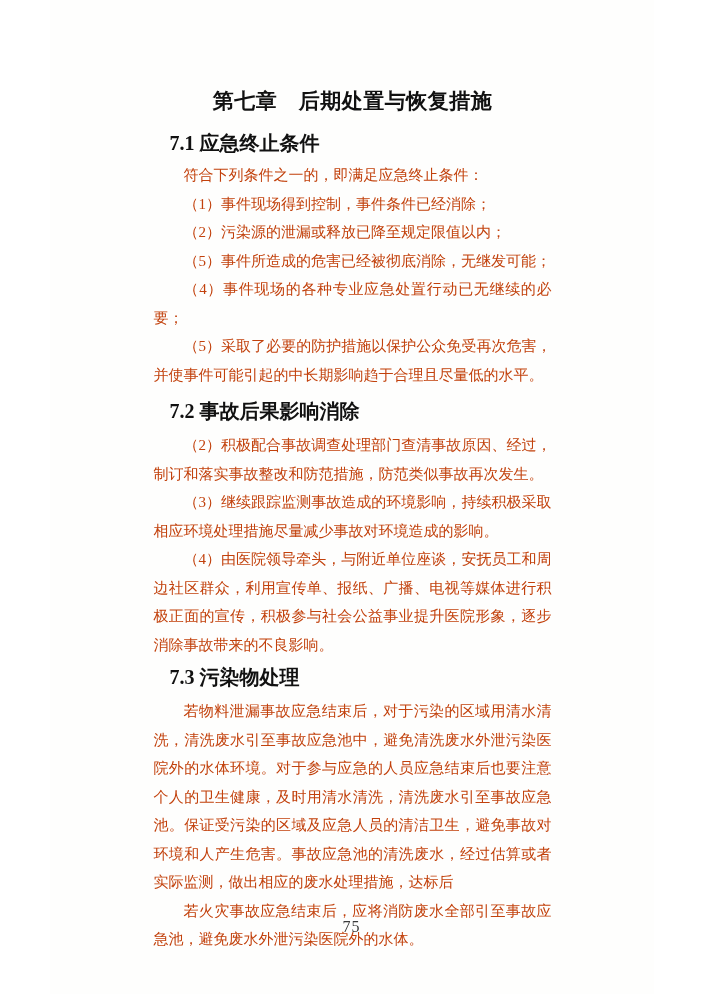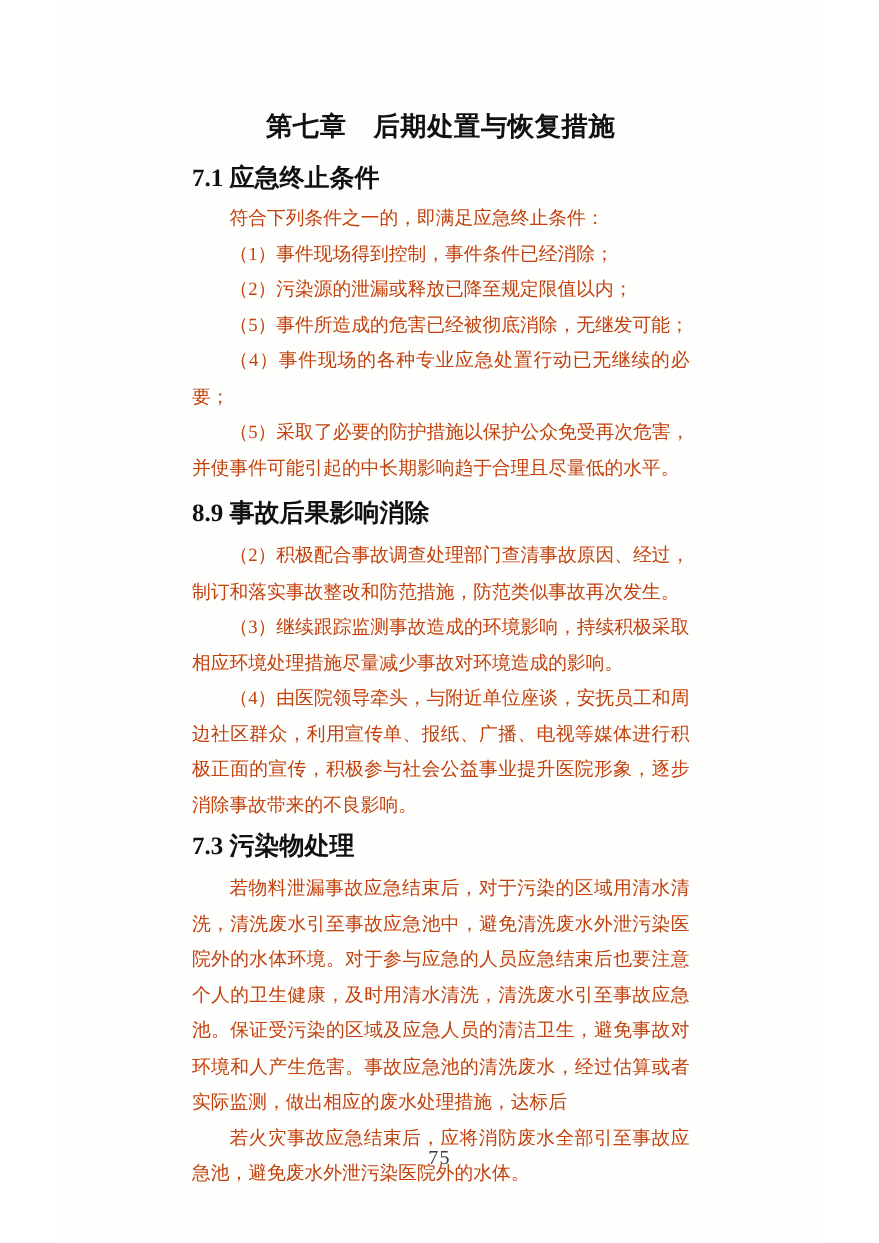--- a/index.html
+++ b/index.html
@@ -24,21 +24,21 @@
   .chapter-title {
     margin: 0;
     text-align: center;
     font-size: 21px;
     font-weight: bold;
     line-height: 30px;
     letter-spacing: 0.5px;
     color: #111;
   }
   .section-heading {
-    margin: 0;
+    margin: 16px;
     font-size: 20px;
     font-weight: bold;
     line-height: 28px;
     color: #111;
   }
   .sec-1 .section-heading { margin-top: 13px; margin-bottom: 4px; }
   .sec-2 .section-heading { margin-top: 8px;  margin-bottom: 6px; }
   .sec-3 .section-heading { margin-top: 4px;  margin-bottom: 6px; }
   .body-para {
     margin: 0;
@@ -70,21 +70,21 @@
     <h2 class="section-heading">7.1 应急终止条件</h2>
     <p class="body-para">符合下列条件之一的，即满足应急终止条件：</p>
     <p class="body-para">（1）事件现场得到控制，事件条件已经消除；</p>
     <p class="body-para">（2）污染源的泄漏或释放已降至规定限值以内；</p>
     <p class="body-para">（5）事件所造成的危害已经被彻底消除，无继发可能；</p>
     <p class="body-para">（4）事件现场的各种专业应急处置行动已无继续的必要；</p>
     <p class="body-para">（5）采取了必要的防护措施以保护公众免受再次危害，并使事件可能引起的中长期影响趋于合理且尽量低的水平。</p>
   </section>
 
   <section class="sec-2">
-    <h2 class="section-heading">8.9 事故后果影响消除</h2>
+    <h2 class="section-heading">7.2 事故后果影响消除</h2>
     <p class="body-para">（2）积极配合事故调查处理部门查清事故原因、经过，制订和落实事故整改和防范措施，防范类似事故再次发生。</p>
     <p class="body-para">（3）继续跟踪监测事故造成的环境影响，持续积极采取相应环境处理措施尽量减少事故对环境造成的影响。</p>
     <p class="body-para">（4）由医院领导牵头，与附近单位座谈，安抚员工和周边社区群众，利用宣传单、报纸、广播、电视等媒体进行积极正面的宣传，积极参与社会公益事业提升医院形象，逐步消除事故带来的不良影响。</p>
   </section>
 
   <section class="sec-3">
     <h2 class="section-heading">7.3 污染物处理</h2>
     <p class="body-para">若物料泄漏事故应急结束后，对于污染的区域用清水清洗，清洗废水引至事故应急池中，避免清洗废水外泄污染医院外的水体环境。对于参与应急的人员应急结束后也要注意个人的卫生健康，及时用清水清洗，清洗废水引至事故应急池。保证受污染的区域及应急人员的清洁卫生，避免事故对环境和人产生危害。事故应急池的清洗废水，经过估算或者实际监测，做出相应的废水处理措施，达标后</p>
     <p class="body-para">若火灾事故应急结束后，应将消防废水全部引至事故应急池，避免废水外泄污染医院外的水体。</p>
   </section>

